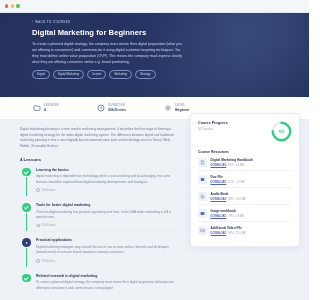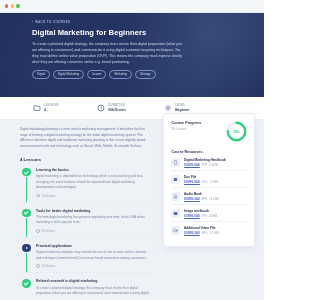--- a/index.html
+++ b/index.html
@@ -2,21 +2,21 @@
 <html><head>
 <meta charset="utf-8">
 <style>
   * { box-sizing: border-box; margin: 0; padding: 0; }
   html, body {
     width: 309px; height: 300px;
     font-family: "Liberation Sans", sans-serif;
     background: #ffffff;
     overflow: hidden;
   }
-  .window { width: 264px; height: 300px; position: relative; background: #eef2f7; overflow: hidden; }
+  .window { width: 309px; height: 300px; position: relative; background: #eef2f7; overflow: hidden; }
 
   
   .chrome {
     height: 13px; background: #f4f7fa;
     display: flex; align-items: center; padding-left: 5px; gap: 2.5px;
     border-bottom: 1px solid #e3e9f0;
   }
   .dot { width: 3.2px; height: 3.2px; border-radius: 50%; }
   .dot.r { background: #ef5f56; }
   .dot.y { background: #f5bd4f; }

